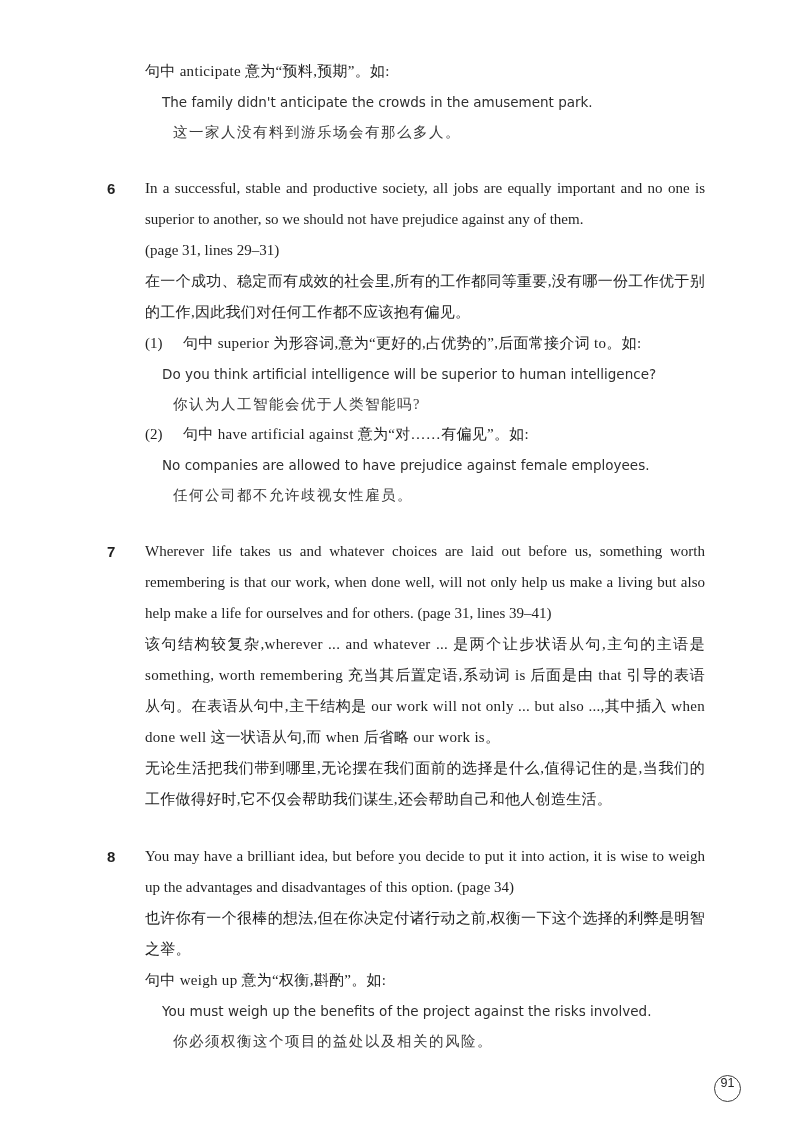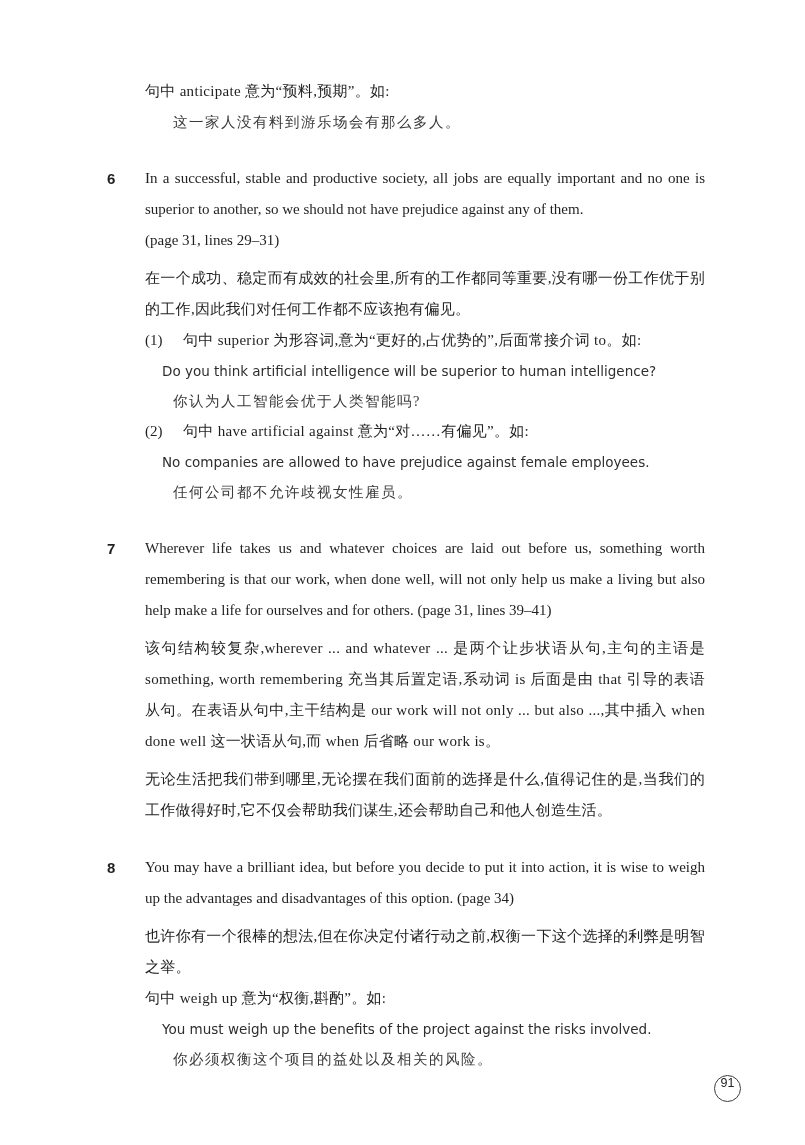--- a/index.html
+++ b/index.html
@@ -4,31 +4,31 @@
 <style>
   html, body { margin: 0; padding: 0; }
   body {
     width: 805px; height: 1145px;
     background: #ffffff;
     position: relative;
     overflow: hidden;
   }
   .content {
     position: absolute;
-    left: 145px; top: 76px;
+    left: 145px; top: 56px;
     width: 560px;
   }
   p { margin: 0; }
   .serif {
     font-family: "Liberation Serif", serif;
     font-size: 15px;
     line-height: 31px;
     color: #1f1f1f;
   }
-  .justify { text-align: justify; margin-top: 7px; }
+  .justify { text-align: justify; }
   .cn { letter-spacing: 0.3px; }
   .item { position: relative; margin-top: 26px; }
   .item-num {
     position: absolute;
     left: -38px; top: 0;
     font-family: "Liberation Sans", sans-serif;
     font-weight: bold;
     font-size: 15px;
     line-height: 31px;
     color: #1f1f1f;
@@ -64,20 +64,21 @@
     color: #222222;
   }
 </style>
 </head>
 <body>
 
 <div class="content">
 
   <section>
     <p class="serif cn">句中 anticipate 意为“预料,预期”。如:</p>
+    <p class="example-en">The family didn't anticipate the crowds in the amusement park.</p>
     <p class="example-cn">这一家人没有料到游乐场会有那么多人。</p>
   </section>
 
   <section class="item">
     <span class="item-num">6</span>
     <p class="serif justify">In a successful, stable and productive society, all jobs are equally important and no one is superior to another, so we should not have prejudice against any of them.</p>
     <p class="serif">(page 31, lines 29–31)</p>
     <p class="serif cn justify">在一个成功、稳定而有成效的社会里,所有的工作都同等重要,没有哪一份工作优于别的工作,因此我们对任何工作都不应该抱有偏见。</p>
 
     <div>

